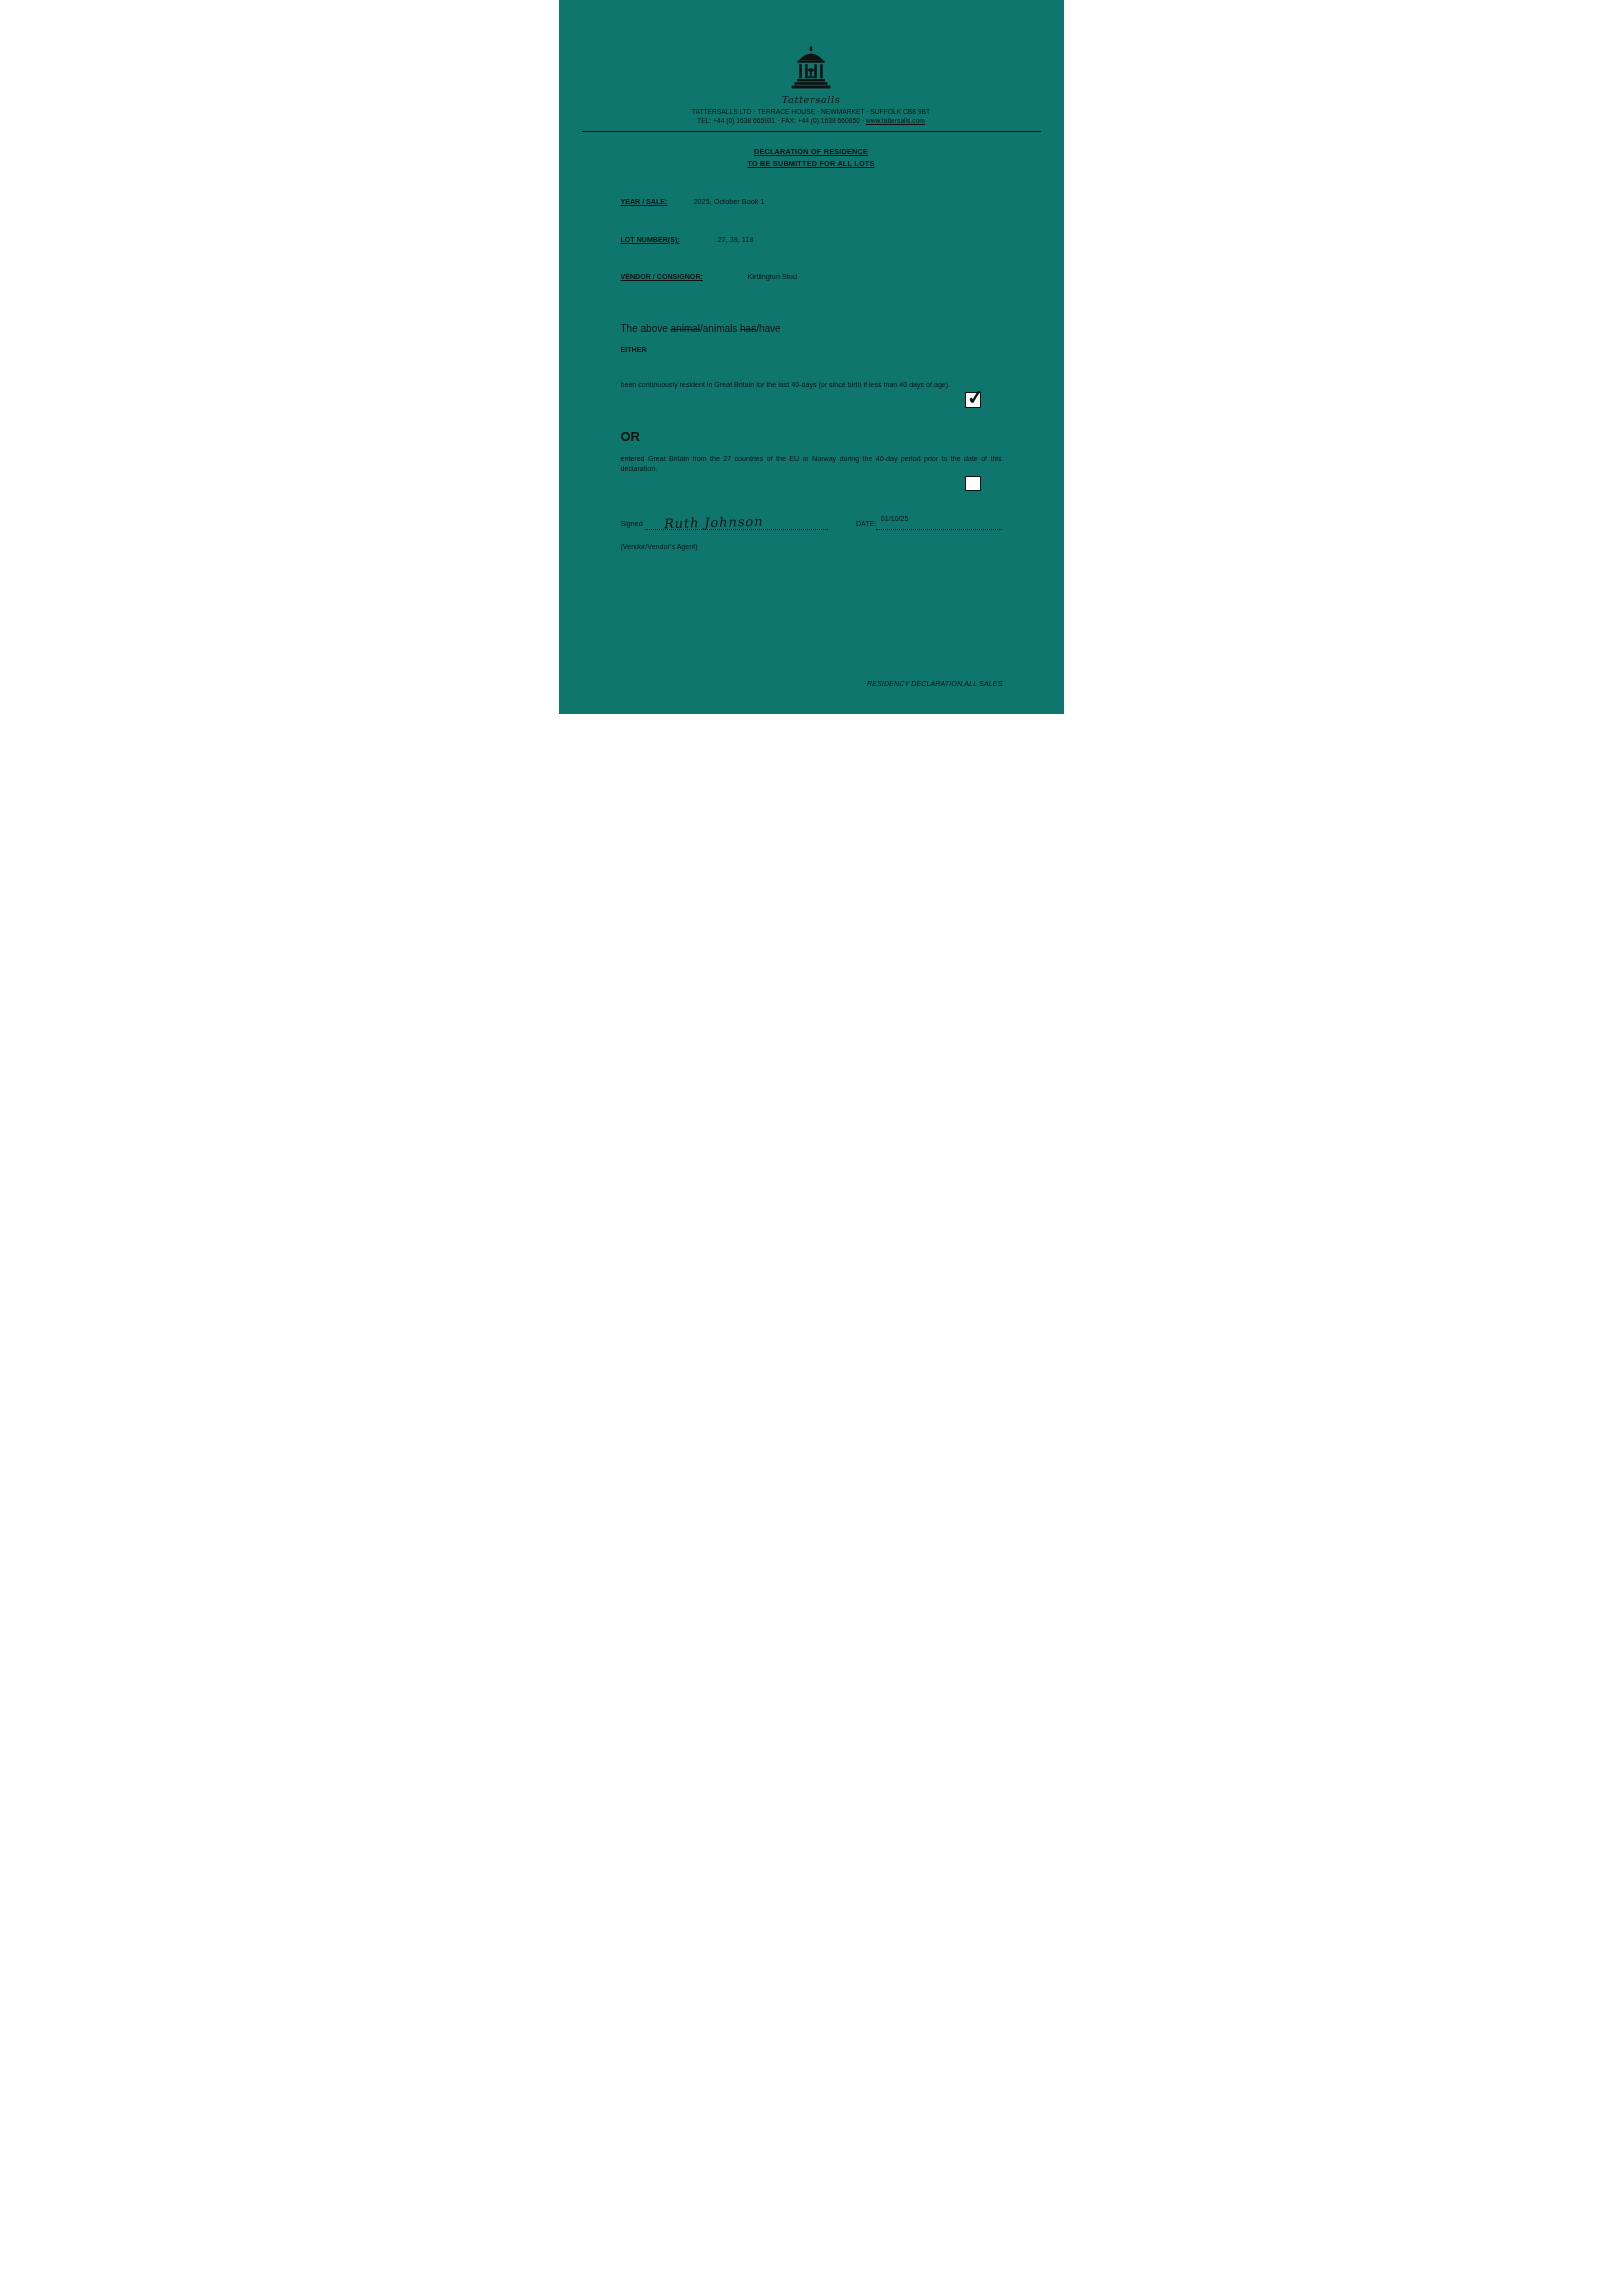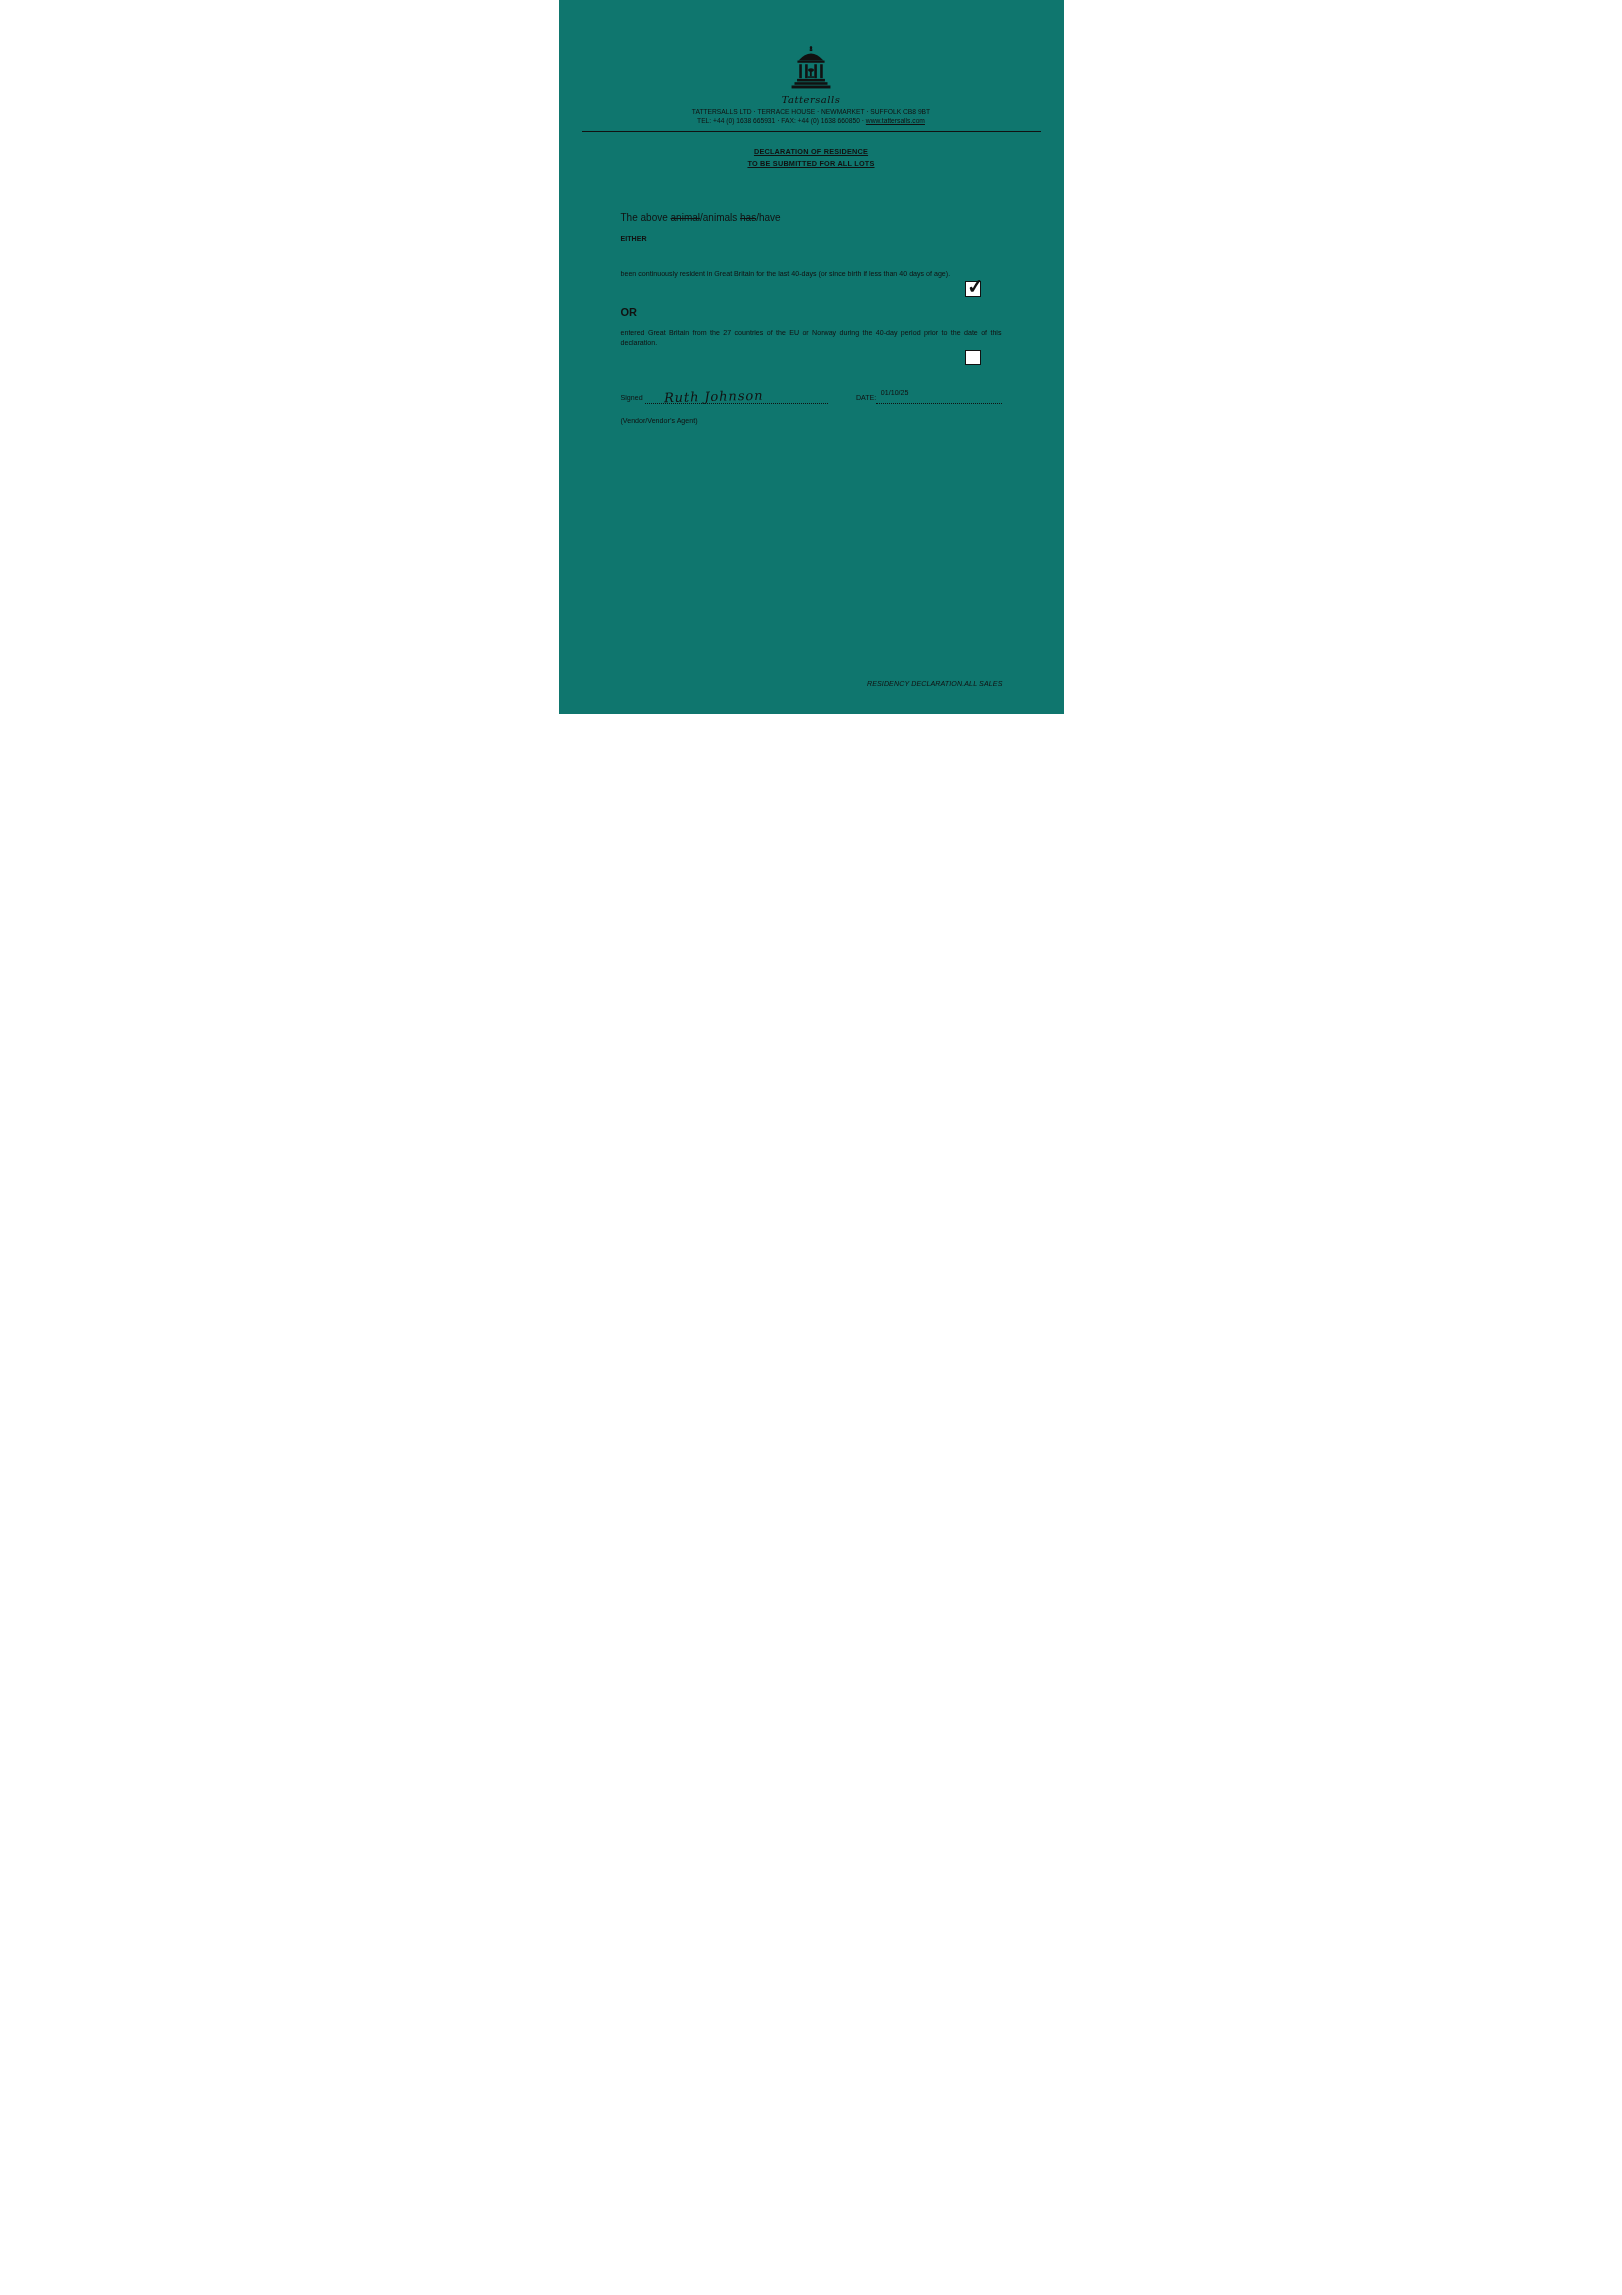--- a/index.html
+++ b/index.html
@@ -58,21 +58,21 @@
   }
   .field-label.w1 { width: 73px; }
   .field-label.w2 { width: 97px; }
   .field-label.w3 { width: 127px; }
   .field-value { font-size: 7.3px; }
 
   .intro { margin-top: 42px; font-size: 10px; }
   .struck { text-decoration: line-through; }
 
   .either { margin-top: 12px; font-weight: bold; font-size: 7.1px; }
-  .or     { margin-top: 8px; font-weight: bold; font-size: 11px; }
+  .or     { margin-top: 20px; font-weight: bold; font-size: 13px; }
 
   .para { font-size: 7.1px; line-height: 10.6px; text-align: justify; }
   .option1 { margin-top: 26px; }
   .option2 { margin-top: 9.2px; }
 
   .checkbox-row { margin-top: 0.9px; height: 17.4px; display: flex; justify-content: flex-end; padding-right: 20.7px; }
   .checkbox {
     position: relative;
     width: 15.6px; height: 15.6px;
     border: 1.1px solid #111;
@@ -161,20 +161,34 @@
 
   <div class="rule"></div>
 
   <main class="content">
 
     <h1 class="title">
       <span class="title-line">DECLARATION OF RESIDENCE</span>
       <span class="title-line">TO BE SUBMITTED FOR ALL LOTS</span>
     </h1>
 
+    <div class="fields">
+      <div class="field-row">
+        <span class="field-label w1">YEAR / SALE:</span>
+        <span class="field-value">2025, October Book 1</span>
+      </div>
+      <div class="field-row">
+        <span class="field-label w2">LOT NUMBER(S):</span>
+        <span class="field-value">27, 39, 118</span>
+      </div>
+      <div class="field-row">
+        <span class="field-label w3">VENDOR / CONSIGNOR:</span>
+        <span class="field-value">Kirtlington Stud</span>
+      </div>
+    </div>
 
     <p class="intro">
       <span>The above </span><span class="struck">animal</span><span>/animals </span><span class="struck">has</span><span>/have</span>
     </p>
 
     <p class="either">EITHER</p>
 
     <p class="para option1">been continuously resident in Great Britain for the last 40-days (or since birth if less than 40 days of age).</p>
     <div class="checkbox-row">
       <span class="checkbox">

